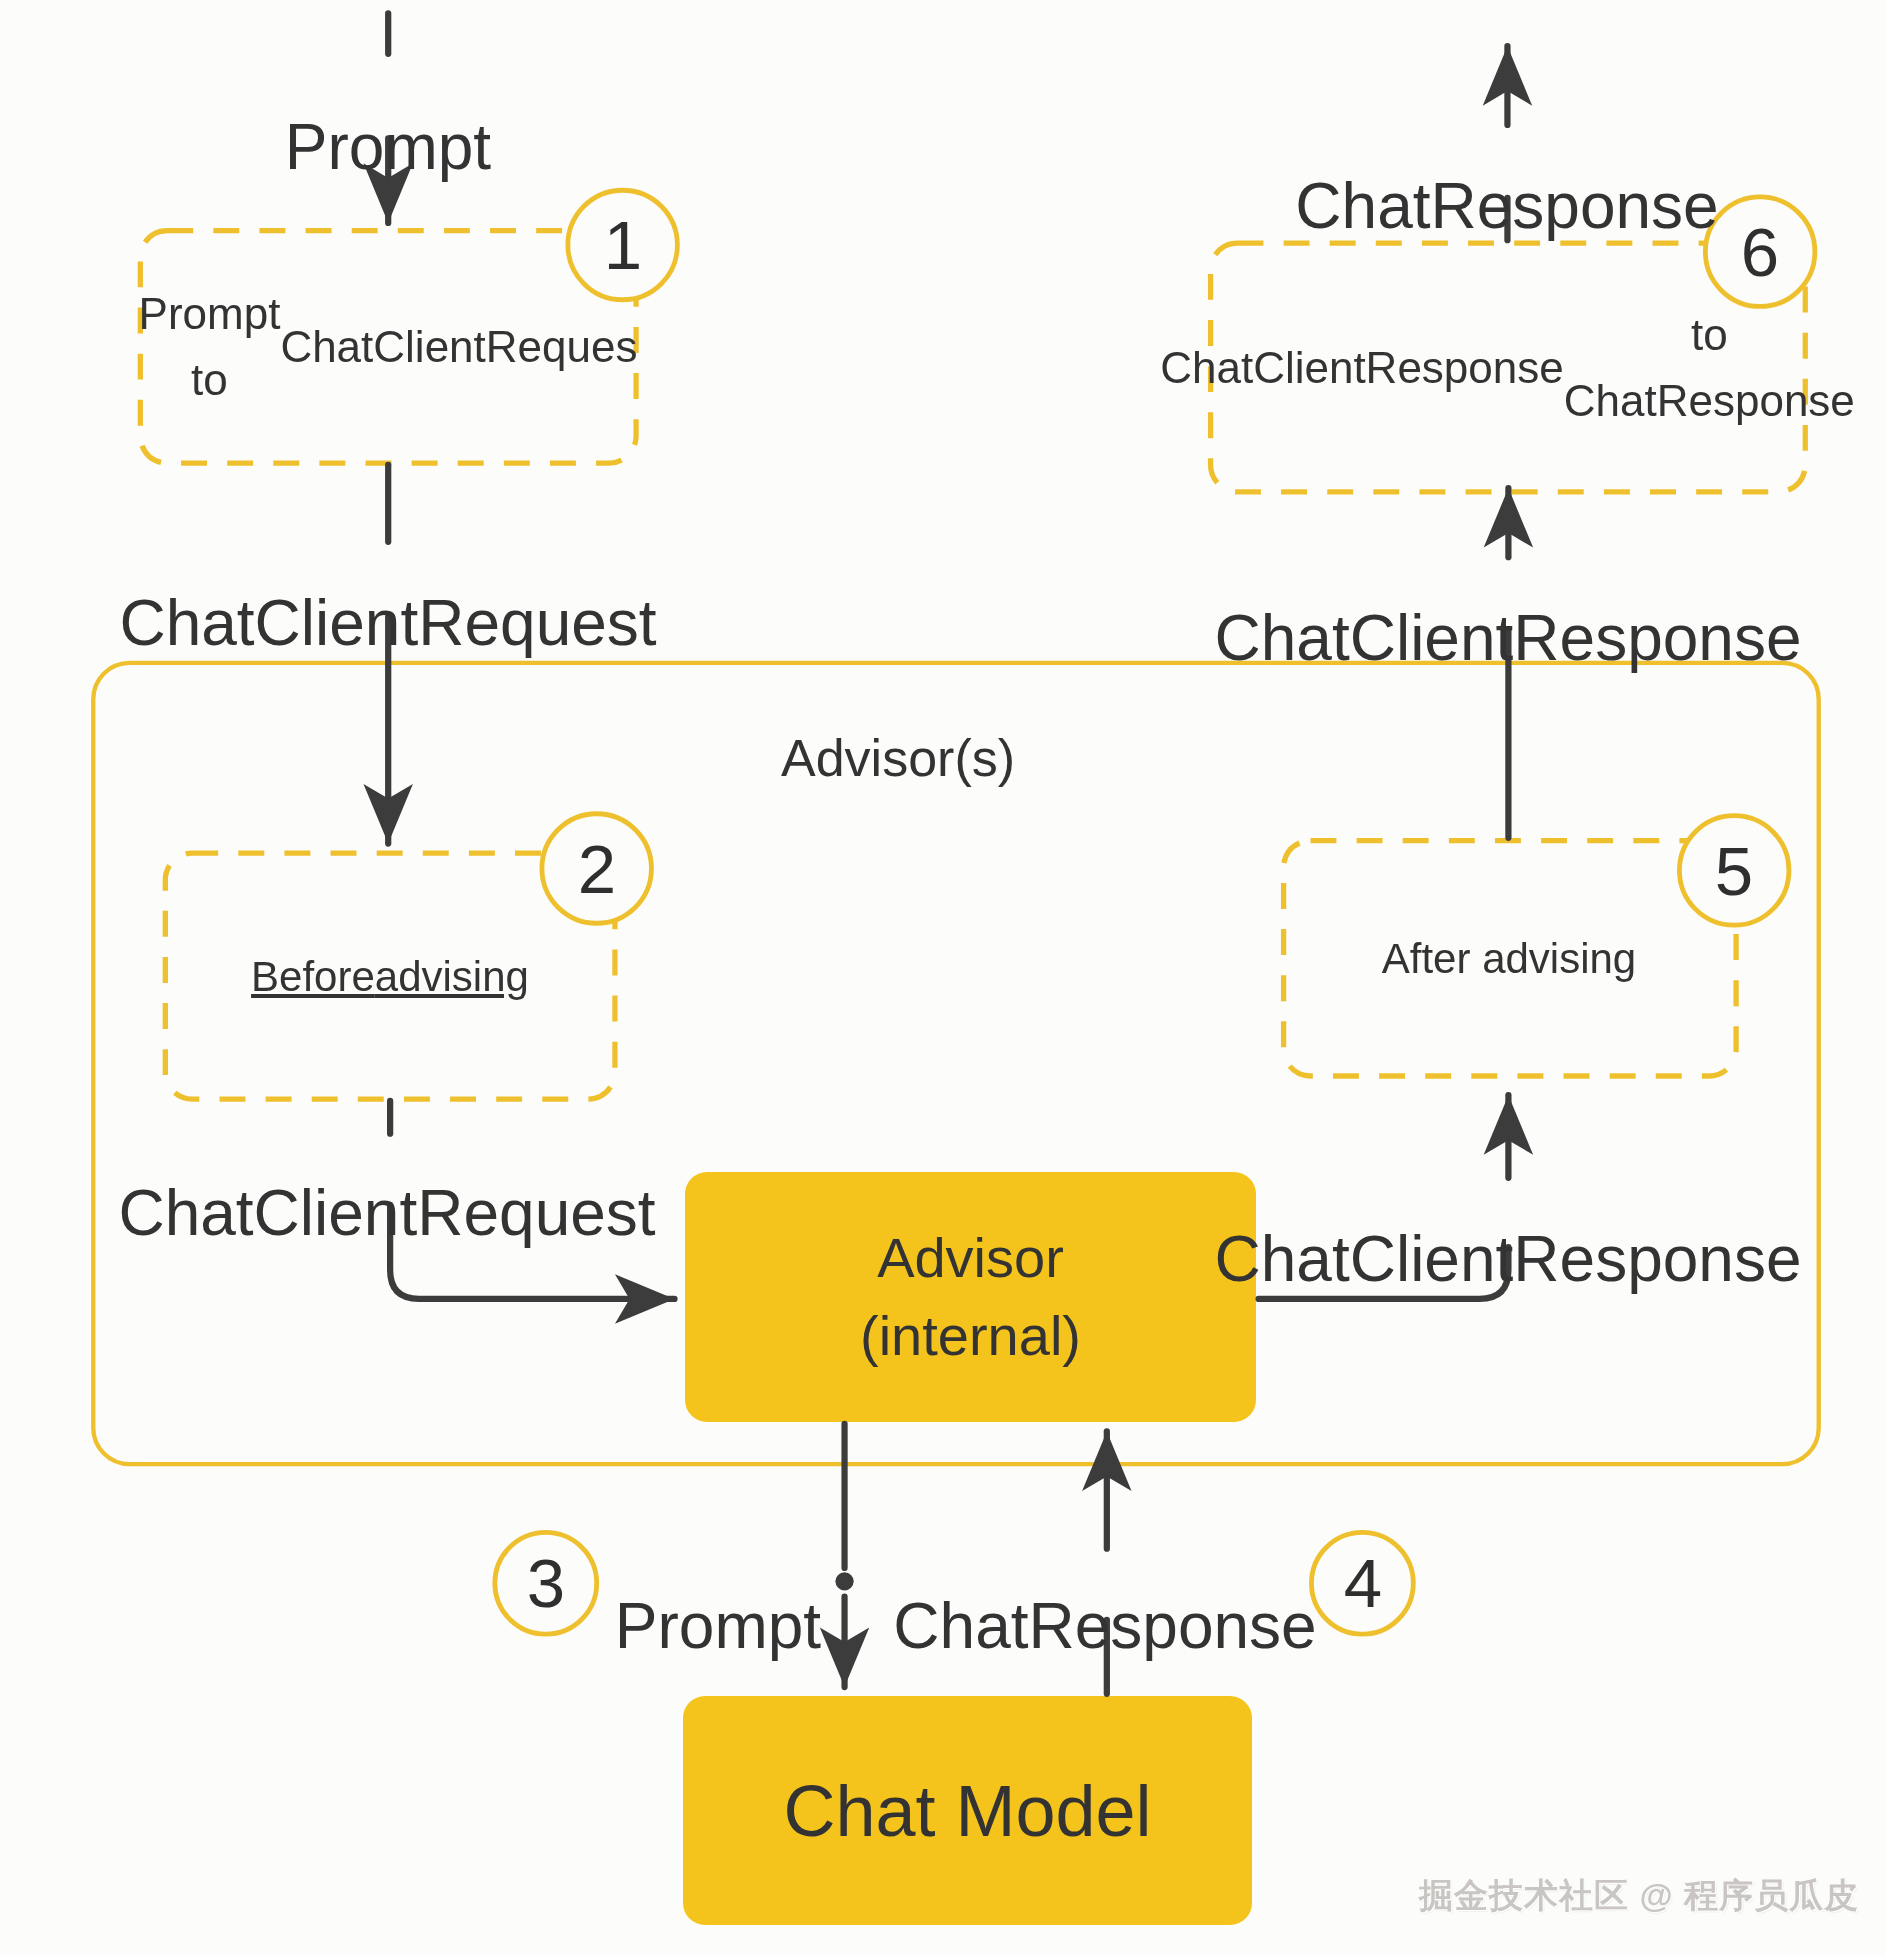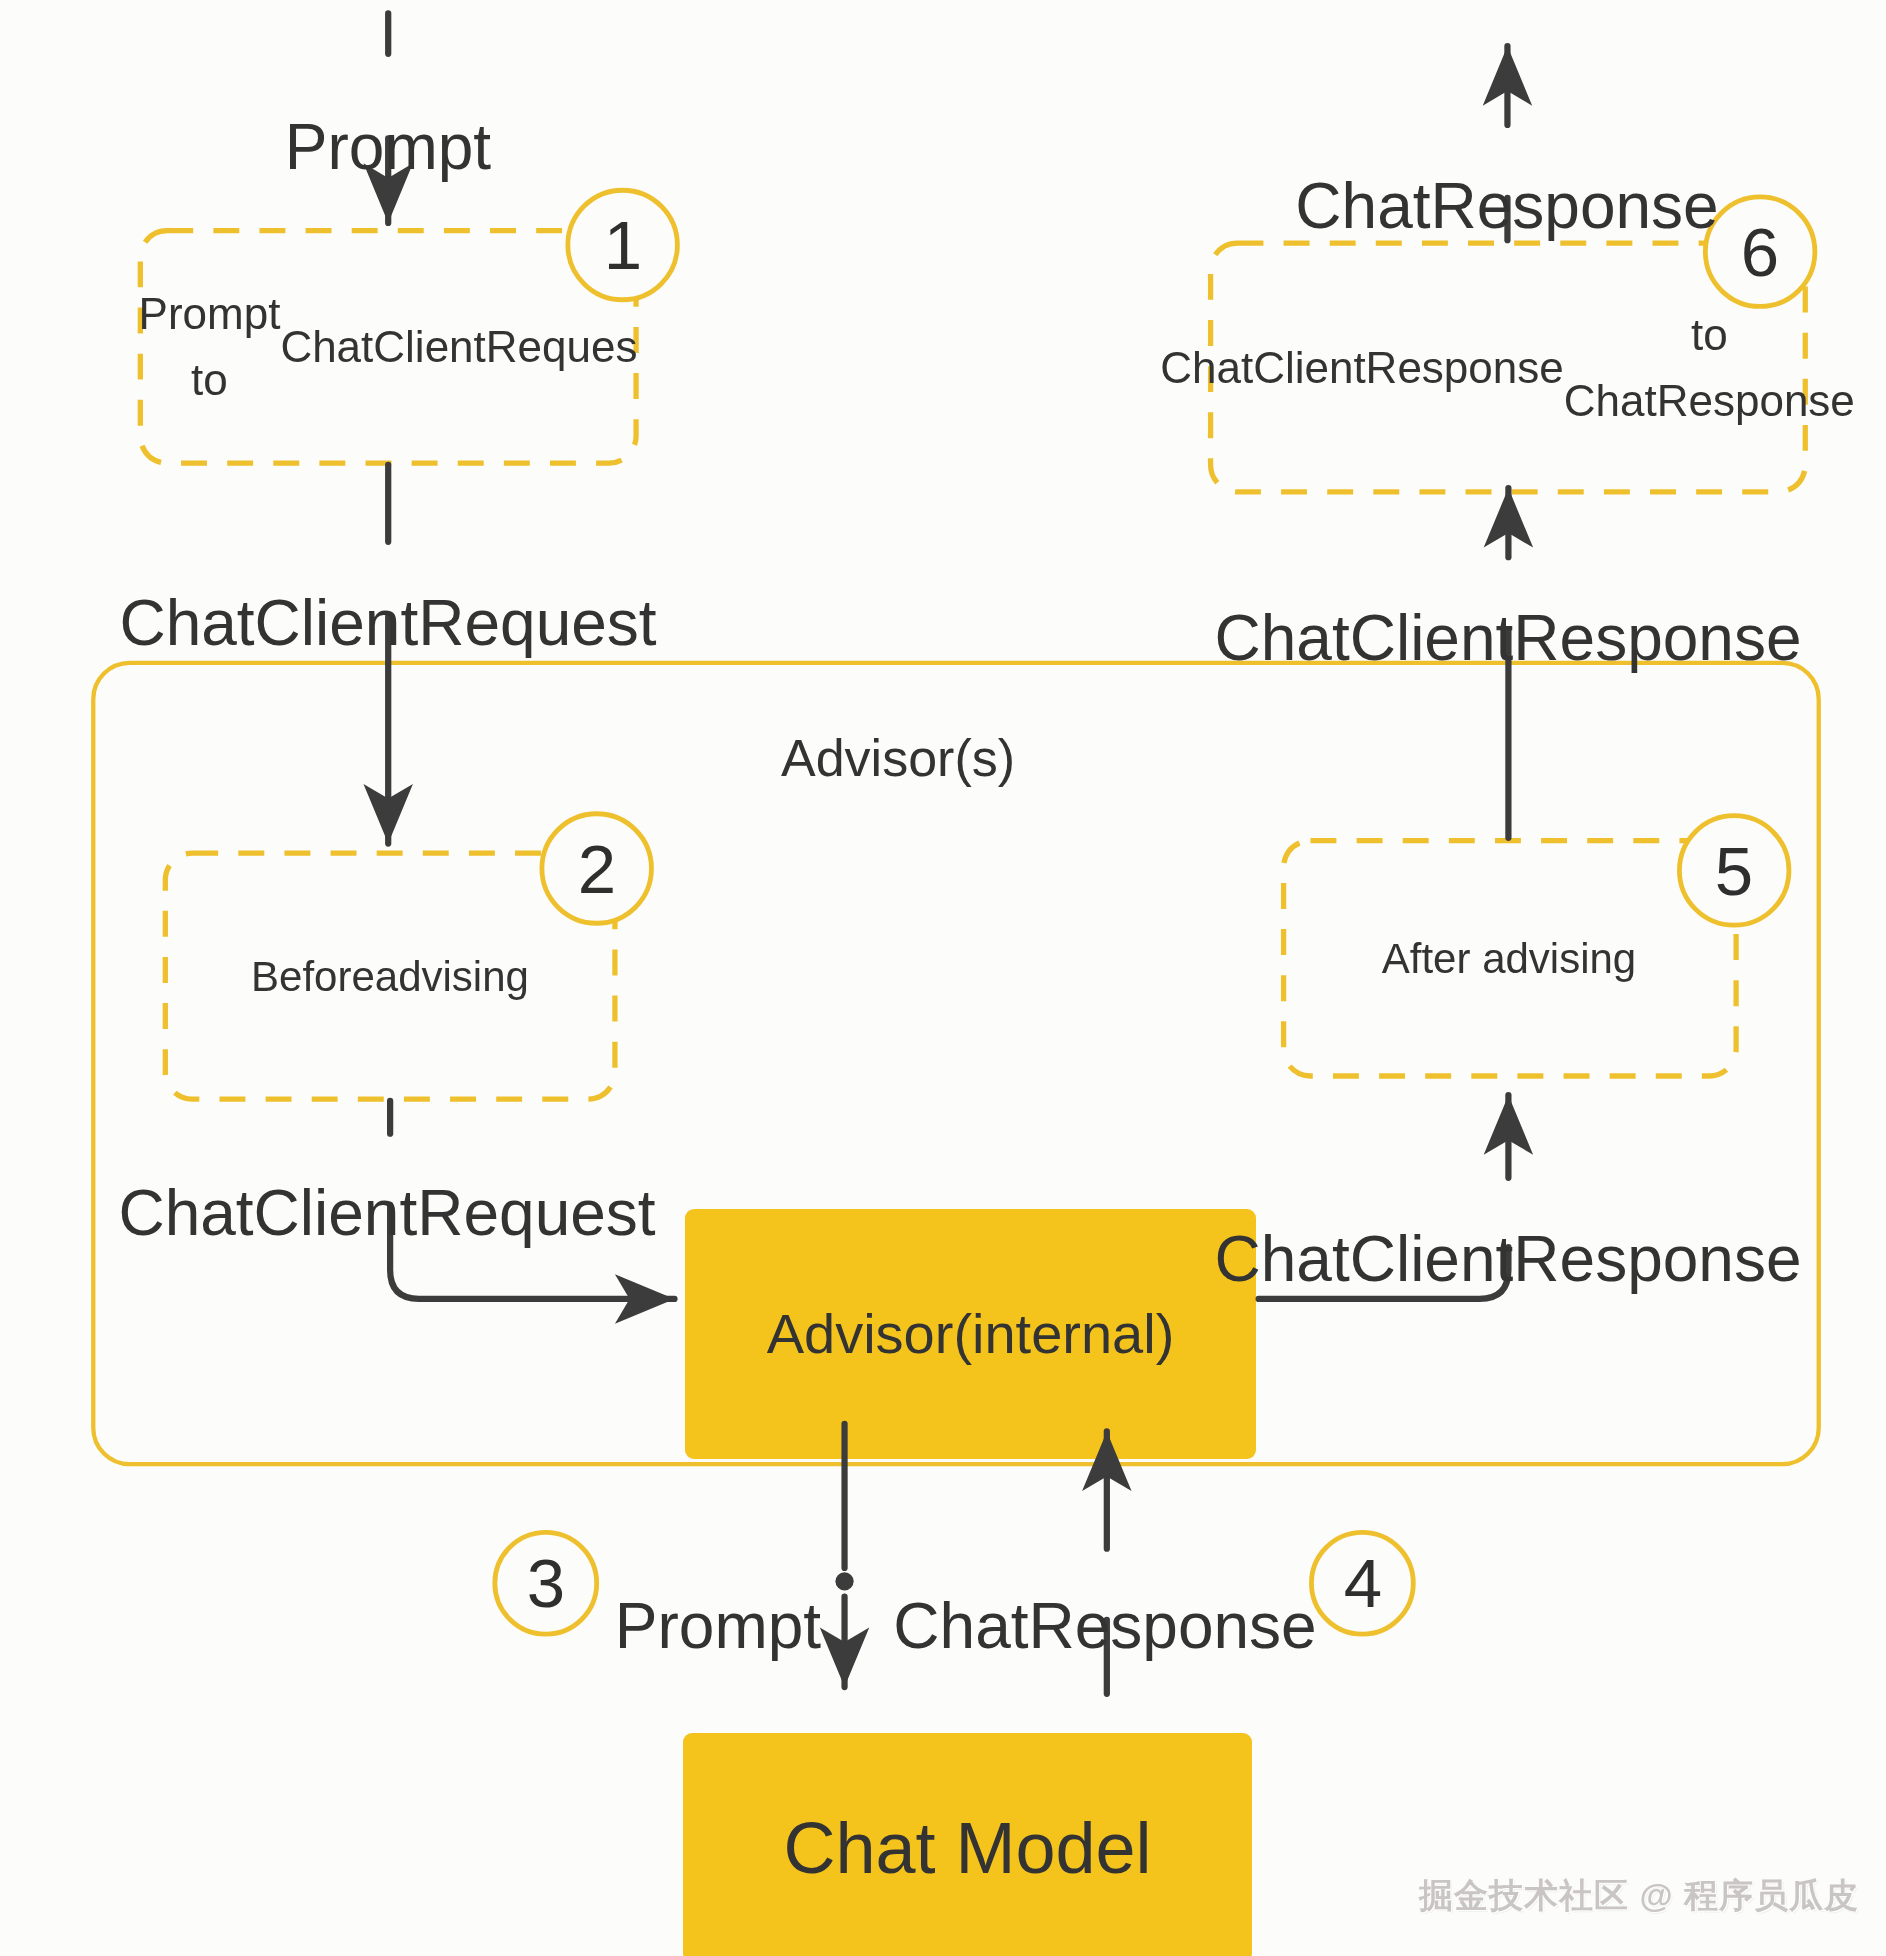--- a/index.html
+++ b/index.html
@@ -16,24 +16,23 @@
     width:1887px;height:1957px;
     background:var(--background);
     font-family:"Liberation Sans","DejaVu Sans",sans-serif;
     color:var(--text);
     overflow:hidden;
   }
   .canvas{position:relative;width:1887px;height:1957px;background:var(--background);}
   .solid-box{
     position:absolute;
     background:var(--box-fill);
-    border-radius:9px;
-    display:flex;flex-direction:row;align-items:center;justify-content:center;
+    border-radius:22px;
+    display:flex;flex-direction:column;align-items:center;justify-content:center;
     text-align:center;
-    margin-top:37px;
   }
   .solid-box .bx-line{display:block;color:#333333;}
   .overlay-svg{position:absolute;left:0;top:0;width:1887px;height:1957px;pointer-events:none;}
   .stroke-accent{stroke:var(--accent-stroke);fill:none;}
   .stroke-line{stroke:var(--line);fill:none;}
   .fill-line{fill:var(--line);stroke:none;}
   .circle-bg{fill:var(--background);stroke:var(--accent-stroke);}
   .dashed-text{
     position:absolute;display:flex;flex-direction:row;align-items:center;justify-content:center;
     text-align:center;font-size:44px;line-height:1.5;color:var(--text);
@@ -121,21 +120,21 @@
     </g>
   </svg>
 
   <div class="container-title">Advisor(s)</div>
 
   <div class="dashed-text" style="left:140px;top:231px;width:496px;height:232px;">
     <span>Prompt to</span>
     <span>ChatClientReques</span>
   </div>
 
-  <div class="dashed-text before-after-text" style="left:165px;top:853px;width:450px;height:246px;">
+  <div class="dashed-text before-after-text" style="left:165px;top:853px;width:450px;height:246px;text-decoration:underline;">
     <span>Before</span>
     <span>advising</span>
   </div>
 
   <div class="dashed-text before-after-text" style="left:1283px;top:841px;width:452px;height:235px;">
     <span>After advising</span>
   </div>
 
   <div class="dashed-text" style="left:1210px;top:243px;width:595px;height:249px;">
     <span>ChatClientResponse</span>

